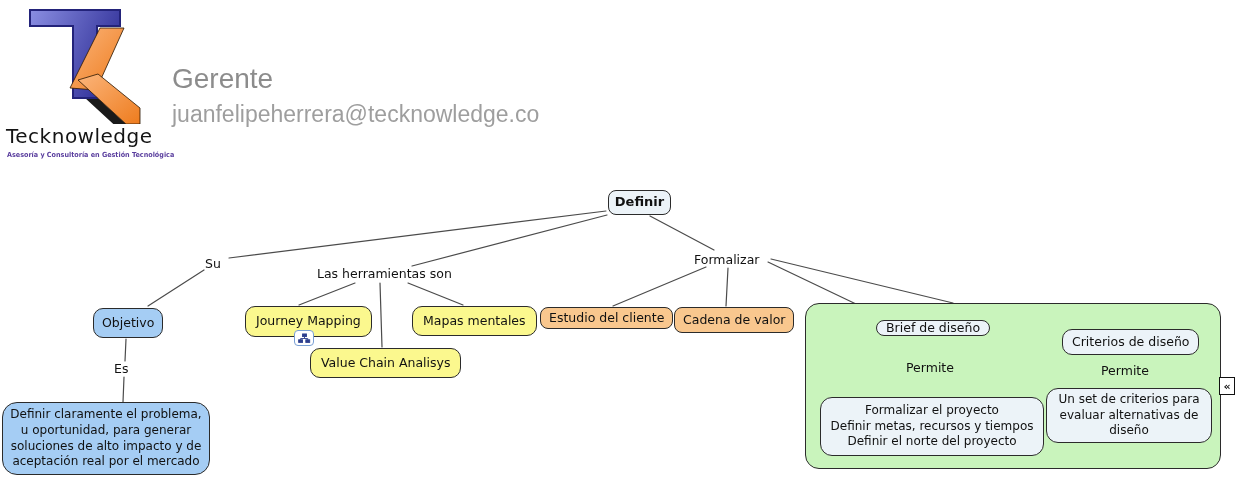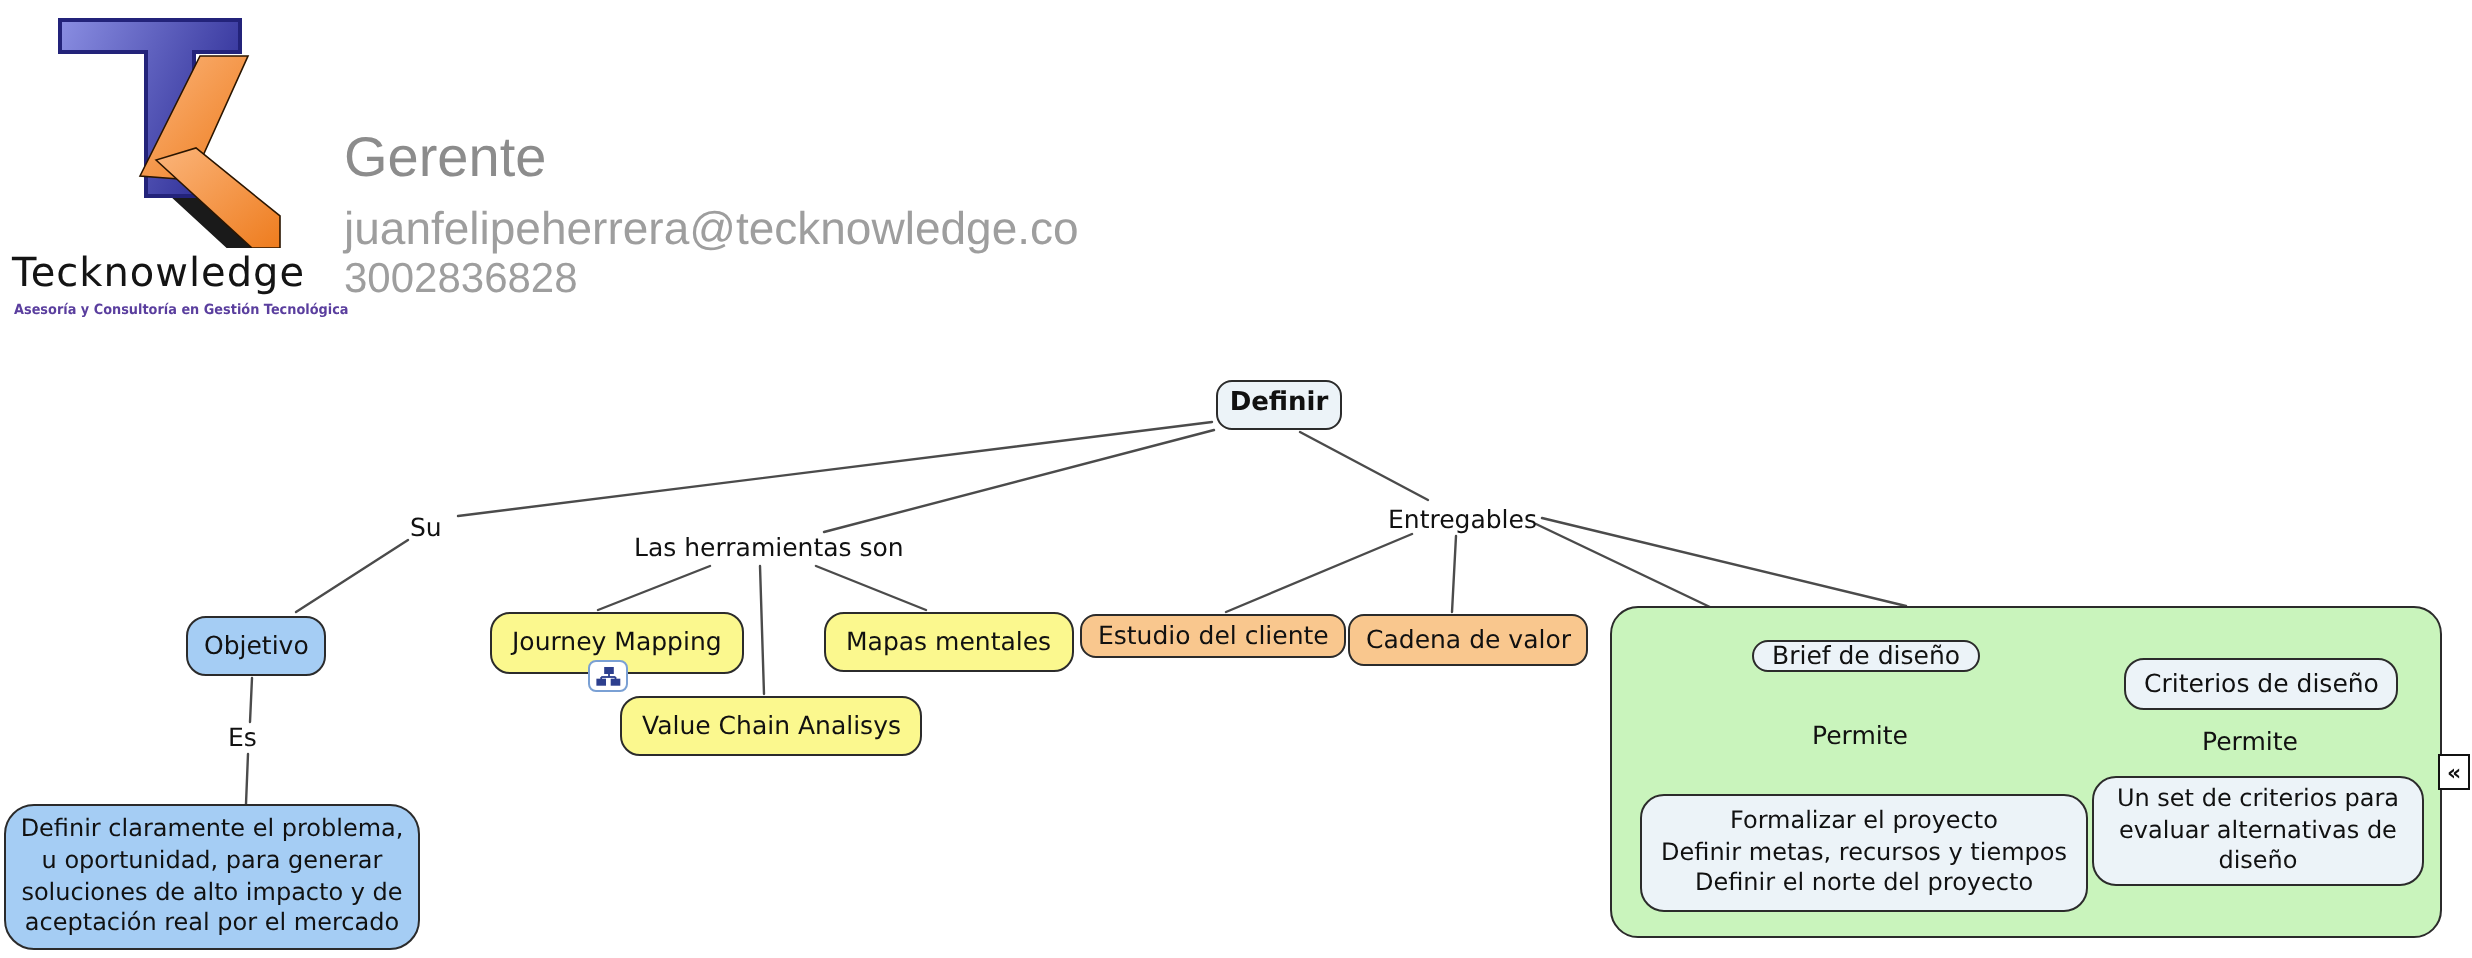--- a/index.html
+++ b/index.html
@@ -59,21 +59,20 @@
     </defs>
     <polygon points="46,82 96,128 114,128 114,120 100,120 52,76" fill="#1a1a1a"></polygon>
     <path d="M4,6 L94,6 L94,22 L71,22 L71,94 L47,94 L47,22 L4,22 Z" fill="url(#gT)" stroke="#23237a" stroke-width="2"></path>
     <polygon points="44,84 74,24 98,24 70,86" fill="url(#gK)" stroke="#2a1500" stroke-width="0.8"></polygon>
     <polygon points="52,76 100,120 114,120 114,104 72,70" fill="url(#gK)" stroke="#2a1500" stroke-width="0.8"></polygon>
   </svg>
   <div class="logo-brand">Tecknowledge</div>
   <div class="logo-tag">Asesoría y Consultoría en Gestión Tecnológica</div>
   <div class="hdr-role">Gerente</div>
   <div class="hdr-email">juanfelipeherrera@tecknowledge.co</div>
-  <div class="hdr-phone">3002836828</div>
 
   <svg class="wires" viewBox="0 0 1236 479">
     <g stroke="#4b4b4b" stroke-width="1.2" stroke-linecap="round">
       <line x1="606" y1="211" x2="229" y2="258"></line>
       <line x1="607" y1="215" x2="412" y2="266"></line>
       <line x1="650" y1="216" x2="714" y2="250"></line>
       <line x1="204" y1="270" x2="148" y2="306"></line>
       <line x1="355" y1="283" x2="299" y2="305"></line>
       <line x1="380" y1="283" x2="382" y2="347"></line>
       <line x1="408" y1="283" x2="463" y2="305"></line>
@@ -83,21 +82,21 @@
       <line x1="771" y1="259" x2="953" y2="303"></line>
       <line x1="126" y1="339" x2="125" y2="361"></line>
       <line x1="124" y1="377" x2="123" y2="402"></line>
     </g>
   </svg>
 
   <div class="node light bold r8" style="left:608px;top:190px;height:25px;min-width:63px;">Definir</div>
 
   <div class="linklab" style="left:205px;top:256px;">Su</div>
   <div class="linklab" style="left:317px;top:266px;">Las herramientas son</div>
-  <div class="linklab" style="left:694px;top:252px;">Entregables</div>
+  <div class="linklab" style="left:694px;top:252px;">Formalizar</div>
   <div class="linklab" style="left:114px;top:361px;">Es</div>
 
   <div class="node blue r10" style="left:93px;top:308px;height:30px;padding:0 8px;">Objetivo</div>
 
   <div class="node yellow r10" style="left:245px;top:306px;height:31px;padding:0 10px;">Journey Mapping</div>
   <div class="jm-icon">
     <svg width="13" height="11" viewBox="0 0 20 16">
       <g stroke="#2d3f8e" stroke-width="1.4" fill="#2d3f8e">
         <line x1="10" y1="5" x2="10" y2="8"></line>
           <line x1="4" y1="8" x2="15" y2="8"></line>

